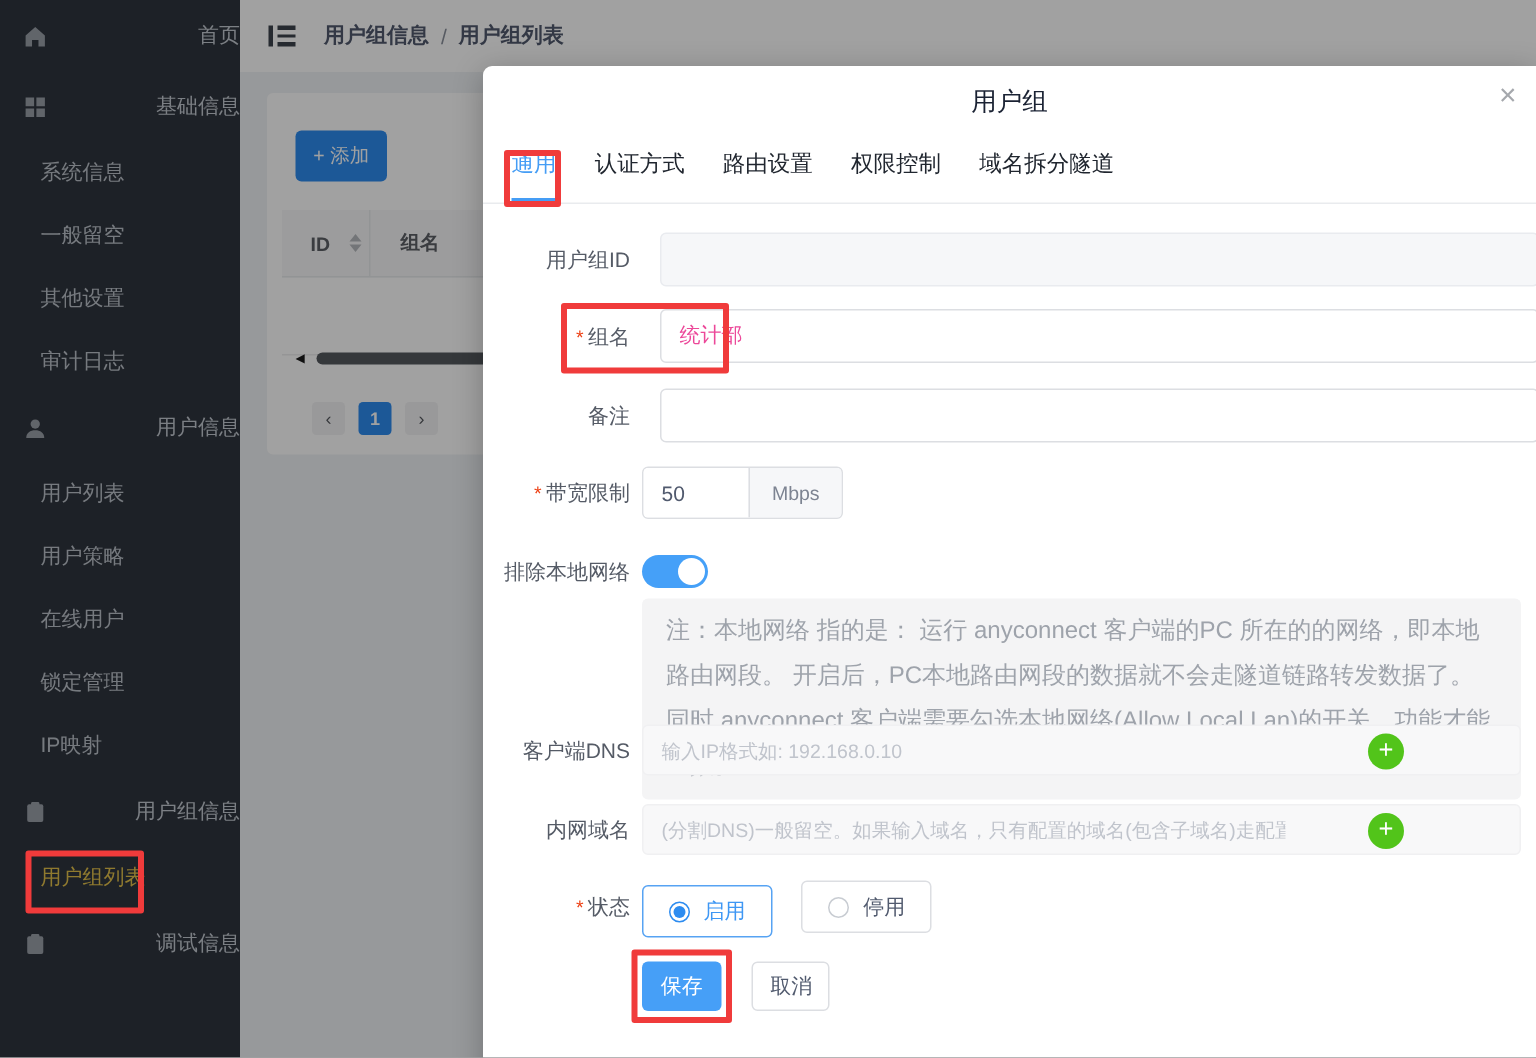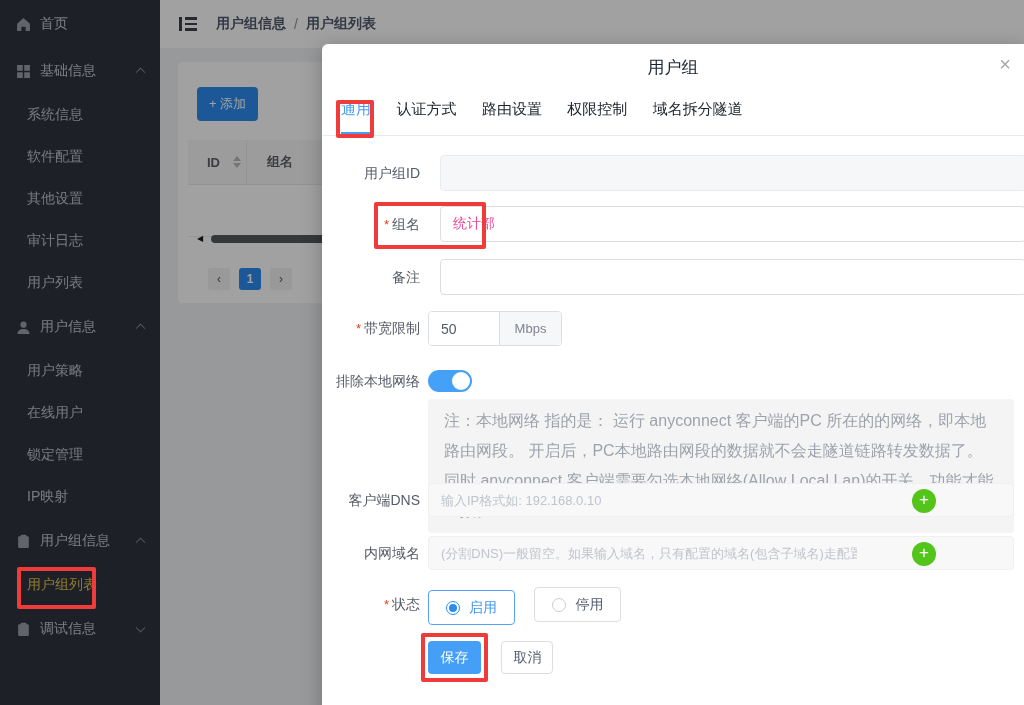--- a/index.html
+++ b/index.html
@@ -1,21 +1,21 @@
 <!DOCTYPE html>
 <html><head>
 <meta charset="utf-8">
 <style>
   html,body{margin:0;padding:0;background:#555;}
   *{box-sizing:border-box;font-family:"Liberation Sans","DejaVu Sans",sans-serif;}
   .app{position:relative;width:1024px;height:705px;background:#f0f2f5;overflow:hidden;}
 
   
   .sidebar{position:absolute;left:0;top:0;width:160px;height:705px;background:#2f353e;z-index:1;}
-  .s-item{position:relative;display:flex;align-items:center;height:42px;color:#c3c9d1;font-size:14px;cursor:pointer;}
+  .s-item{position:relative;display:flex;align-items:center;height:42px;color:#c3c9d1;font-size:14px;cursor:pointer;justify-content:space-between;}
   .s-item.top{height:46px;padding-left:16px;}
   .s-item.top:first-child{height:48px;}
   .s-item.sub{padding-left:27px;color:#bcc2ca;}
   .s-item.active{color:#e3c14b;}
   .s-icon{display:inline-flex;width:15px;height:15px;margin-right:9px;color:#9aa0a9;flex:0 0 auto;}
   .s-icon svg{width:100%;height:100%;}
   .chev{position:absolute;right:16px;top:50%;width:7px;height:7px;border-right:1.5px solid #868c95;border-bottom:1.5px solid #868c95;}
   .chev.up{transform:translateY(-30%) rotate(-135deg);}
   .chev.down{transform:translateY(-70%) rotate(45deg);}
 
@@ -112,41 +112,41 @@
             <path d="M1 1h5.3v5.3H1zM7.7 1H13v5.3H7.7zM1 7.7h5.3V13H1zM7.7 7.7H13V13H7.7z"></path>
           </svg>
         </span>
       <span>基础信息</span>
       <i class="chev up"></i>
     </div>
     <div class="s-item sub">
         <span>系统信息</span>
       </div>
     <div class="s-item sub">
-        <span>软件配置</span>
+        <span>一般留空</span>
       </div>
     <div class="s-item sub">
         <span>其他设置</span>
       </div>
     <div class="s-item sub">
         <span>审计日志</span>
-      </div>
-    <div class="s-item sub">
-        <span>用户列表</span>
       </div>
     <div class="s-item top">
       <span class="s-icon">
           <svg viewBox="0 0 14 14" fill="currentColor">
             <circle cx="7" cy="4.4" r="2.9"></circle>
             <path d="M1.4 13c0-3.1 2.5-4.7 5.6-4.7s5.6 1.6 5.6 4.7z"></path>
           </svg>
         </span>
       <span>用户信息</span>
       <i class="chev up"></i>
     </div>
+    <div class="s-item sub">
+        <span>用户列表</span>
+      </div>
     <div class="s-item sub">
         <span>用户策略</span>
       </div>
     <div class="s-item sub">
         <span>在线用户</span>
       </div>
     <div class="s-item sub">
         <span>锁定管理</span>
       </div>
     <div class="s-item sub">

